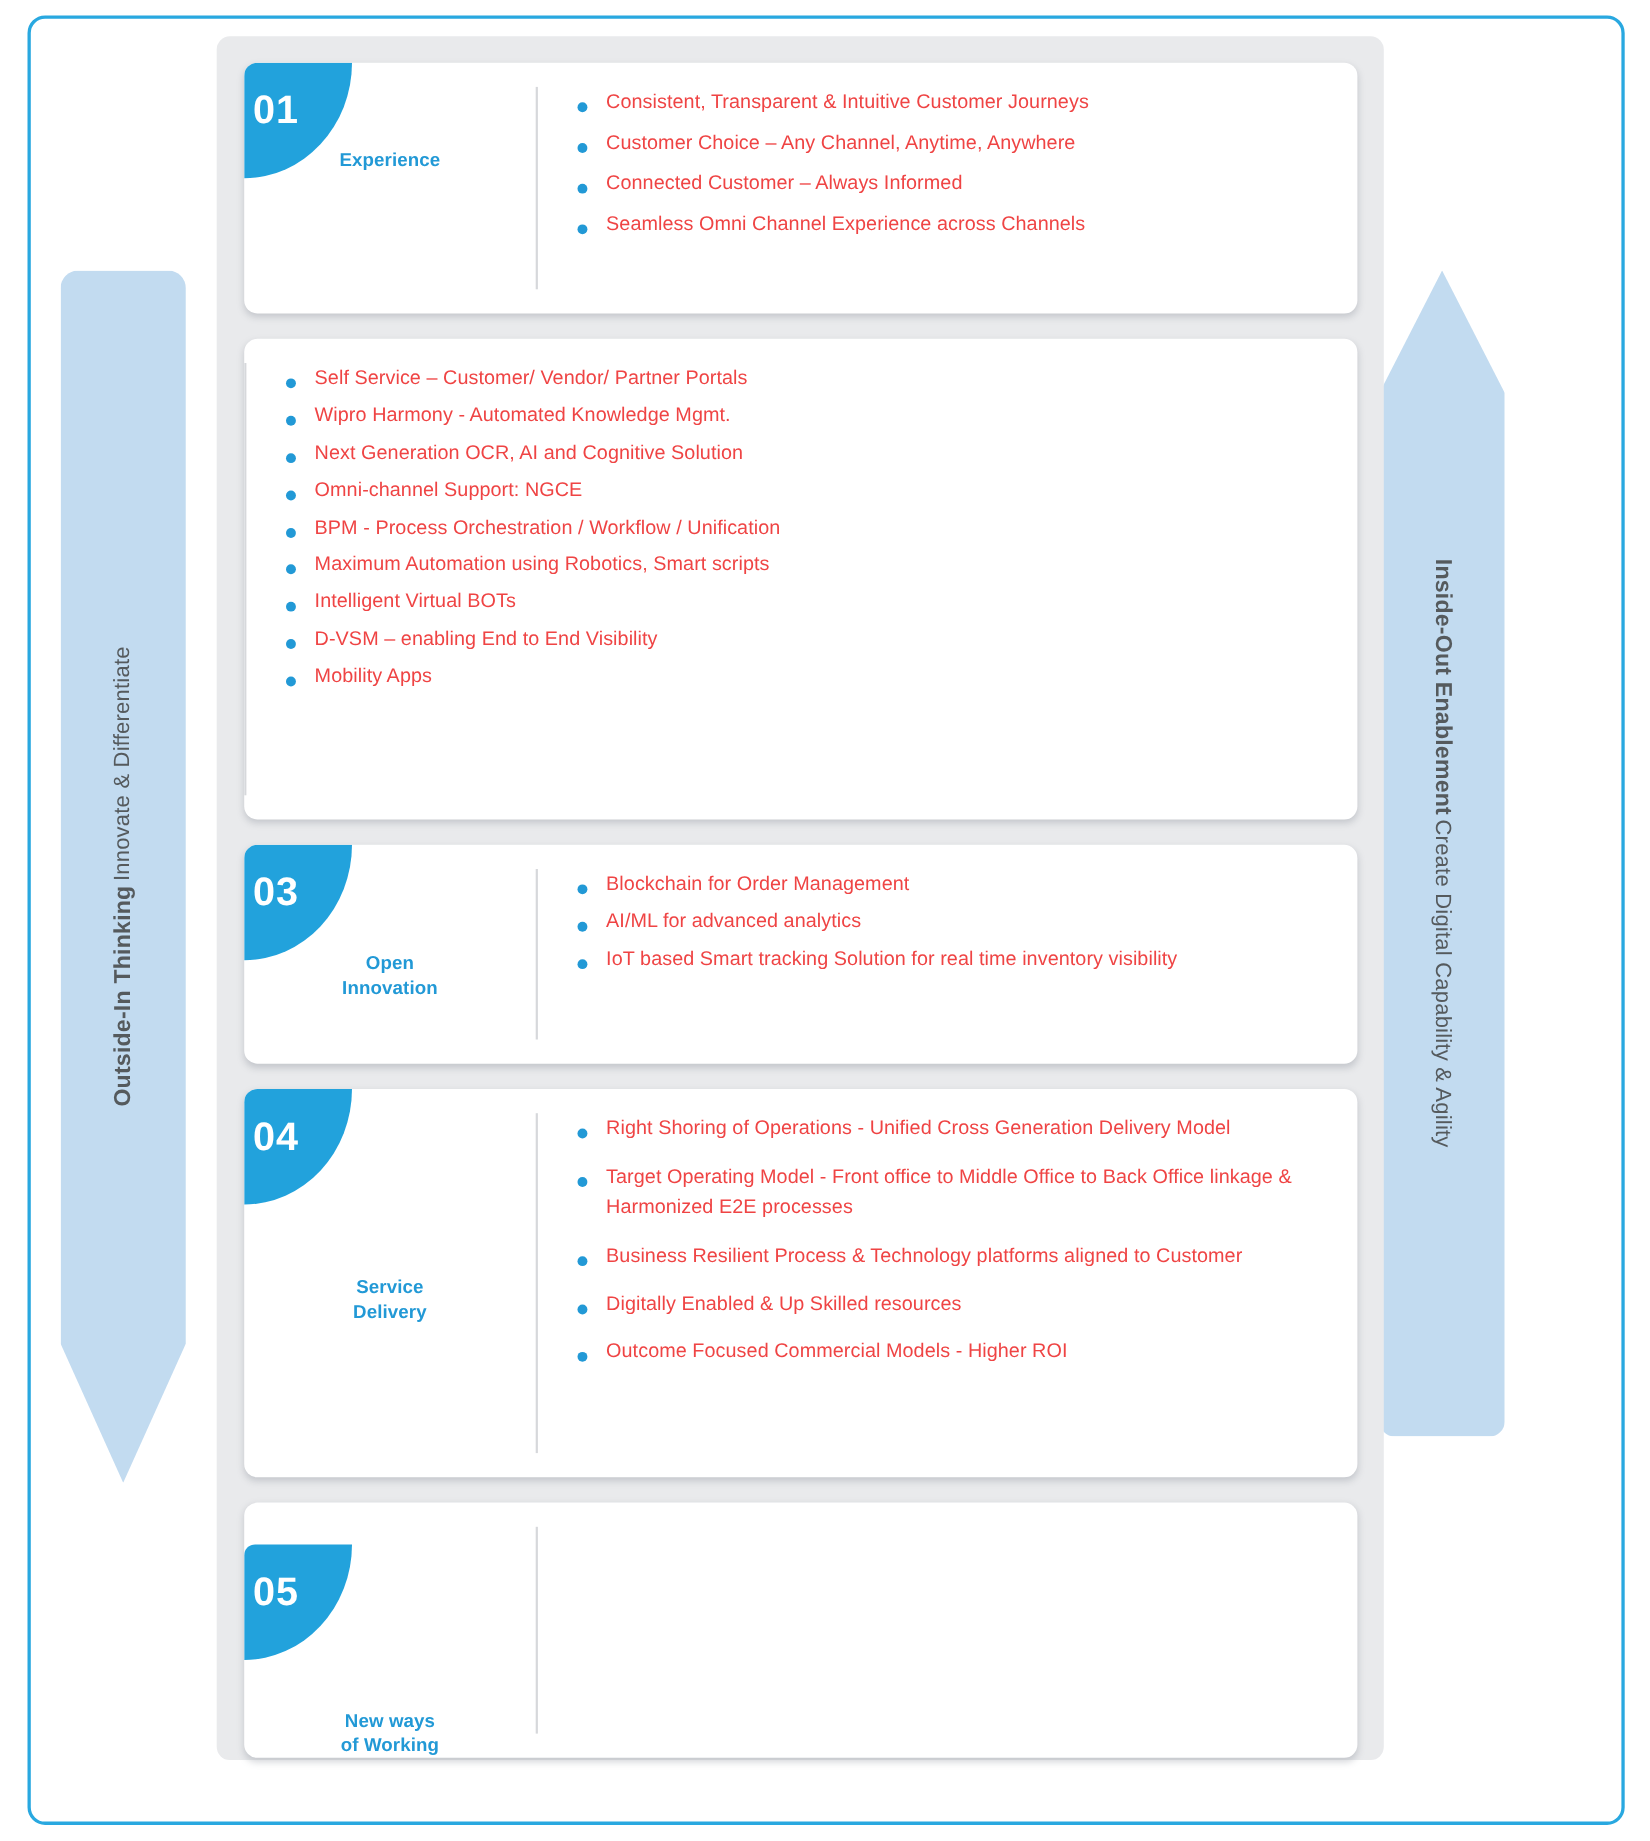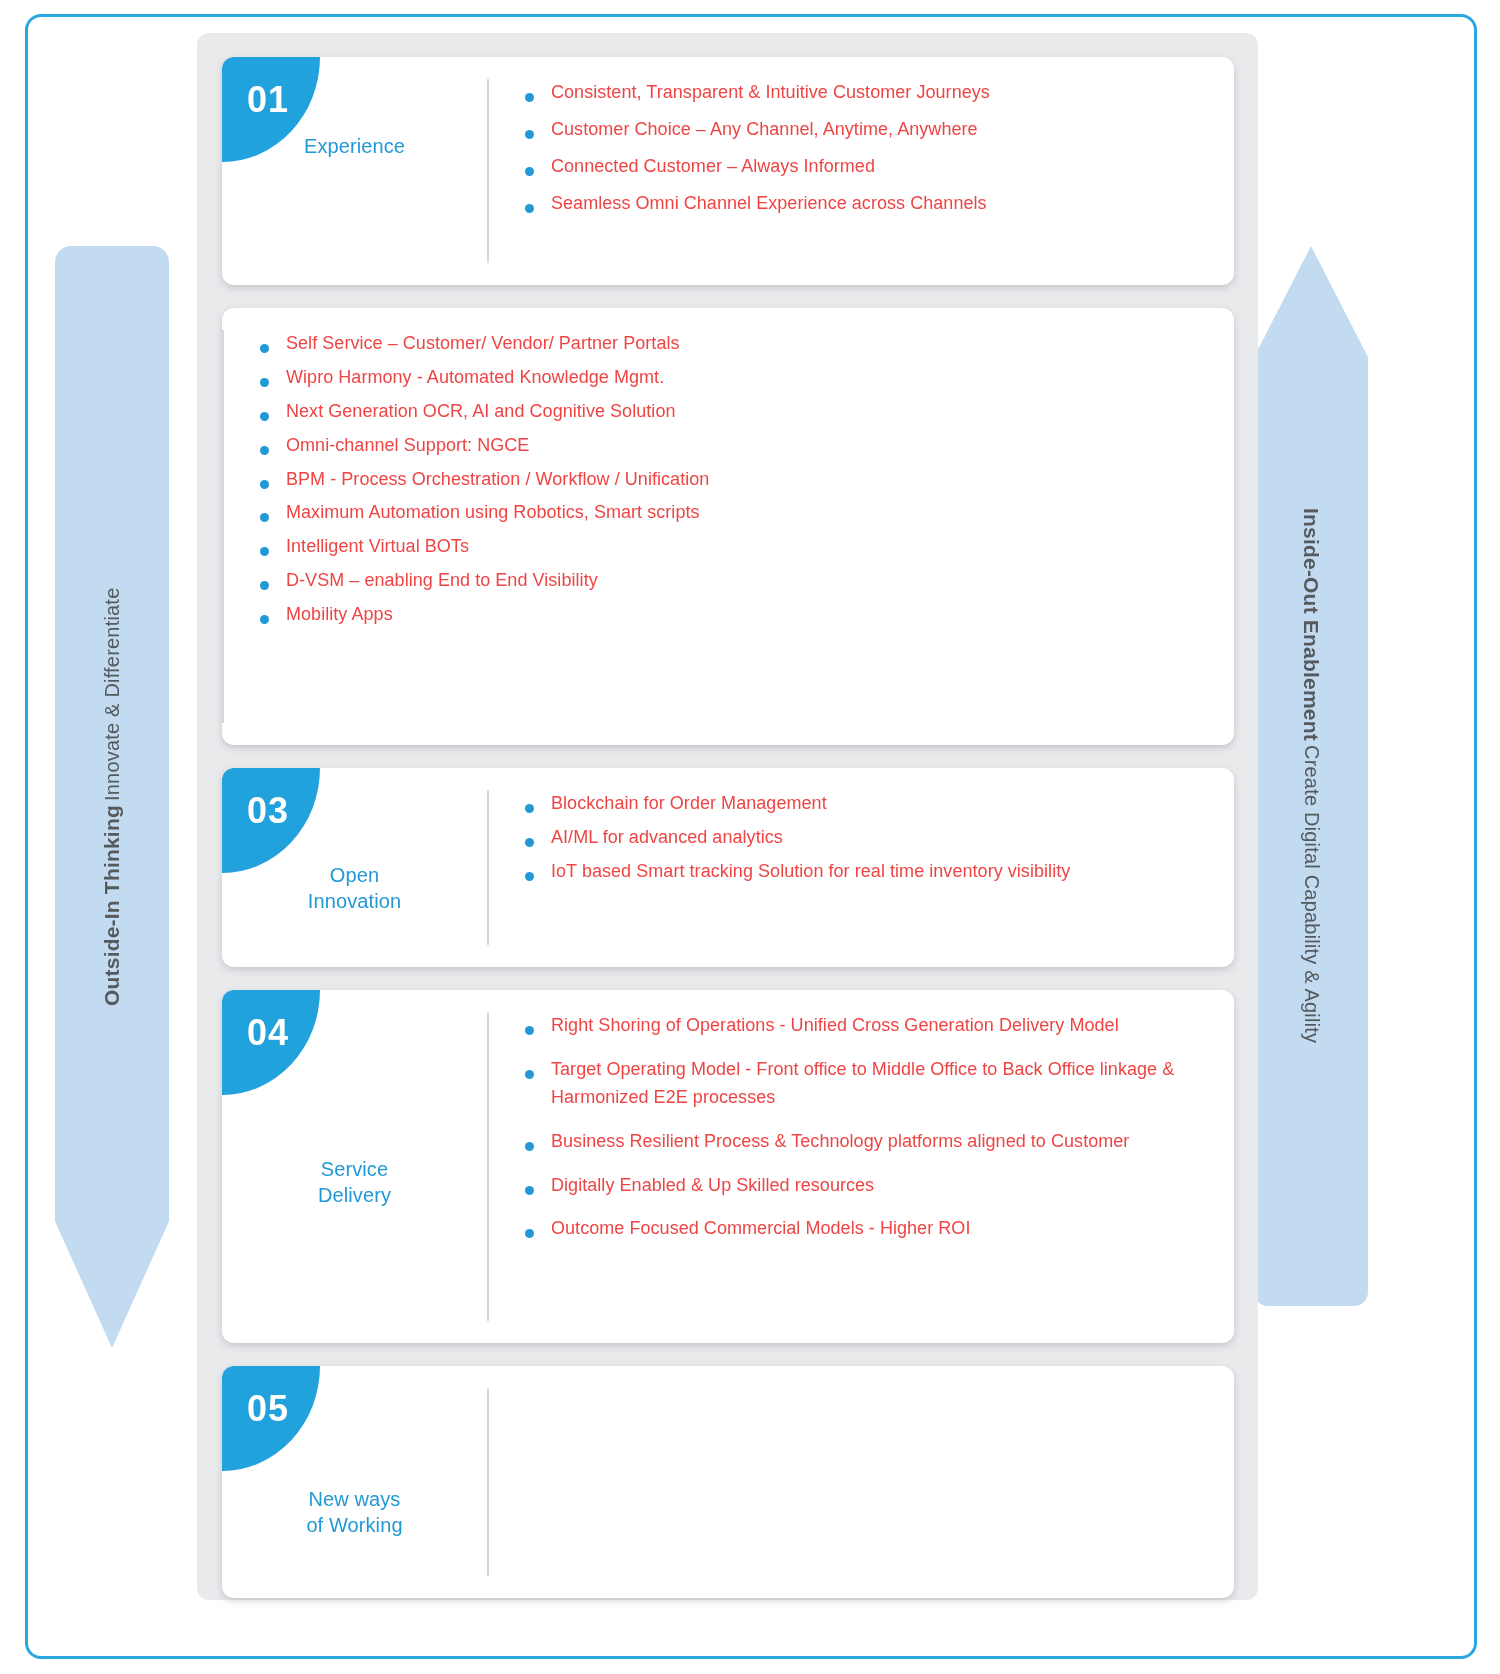--- a/index.html
+++ b/index.html
@@ -142,28 +142,28 @@
     left: 0;
     top: 0;
     width: 98px;
     height: 105px;
     background: #22a2dc;
     border-radius: 10px 0 100% 0;
     color: #ffffff;
     font-size: 36px;
     font-weight: bold;
     letter-spacing: 1px;
-    padding-left: 25px;
+    padding-left: 8px;
     padding-top: 22px;
   }
 
   .card-title {
     color: #2299d6;
-    font-size: 20px;
-    font-weight: normal;
+    font-size: 17px;
+    font-weight: bold;
     line-height: 1.3;
     text-align: center;
     letter-spacing: 0.1px;
     white-space: pre-line;
     position: relative;
     z-index: 2;
   }
 
   .card-divider {
     width: 2px;
@@ -211,21 +211,21 @@
   .card.c1 { min-height: 228px; }
   .card.c2 { min-height: 437px; }
   .card.c3 { min-height: 199px; }
   .card.c4 { min-height: 353px; }
   .card.c5 { min-height: 232px; }
 
   .card.c1 .card-left { align-items: center; padding-bottom: 50px; }
   .card.c2 .card-left { align-items: center; padding-bottom: 0px; }
   .card.c3 .card-left { align-items: center; padding-bottom: 0px; padding-top: 40px;}
   .card.c4 .card-left { align-items: center; padding-bottom: 0px; padding-top: 30px;}
-  .card.c5 .card-left { align-items: center; padding-bottom: 0px; padding-top: 60px;}
+  .card.c5 .card-left { align-items: flex-end; padding-bottom: 0px; padding-top: 60px; margin-top: 38px;}
 </style>
 </head>
 <body>
 
 <div id="canvas">
 
   <div class="outer-frame"></div>
 
   <div class="arrow arrow-left"></div>
   <div class="arrow-label arrow-label-left">

